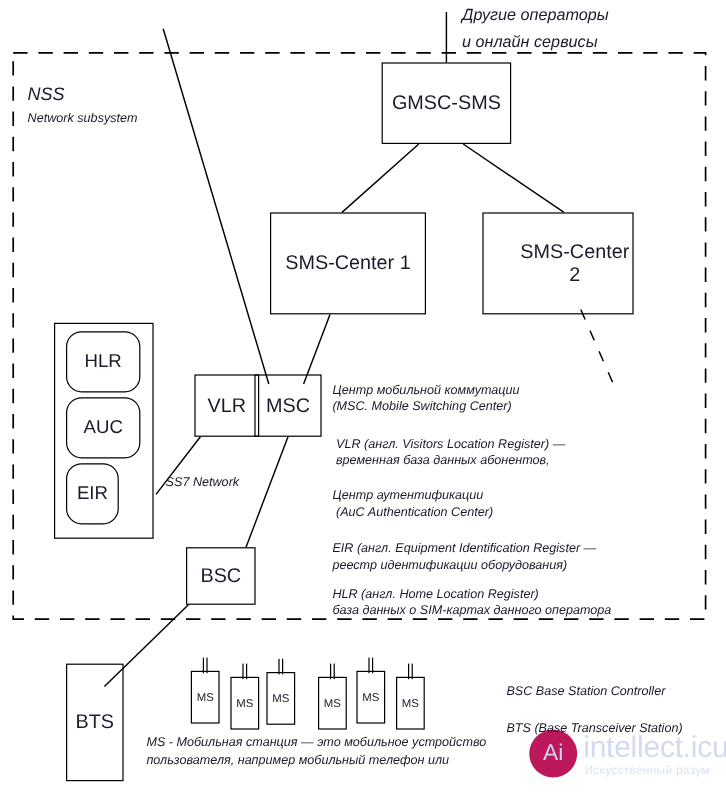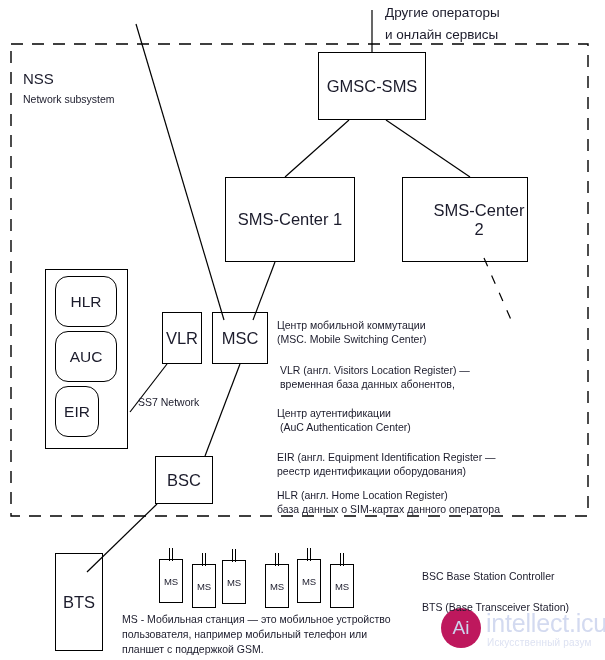--- a/index.html
+++ b/index.html
@@ -69,20 +69,21 @@
     border-left: 1.2px solid #000;
     border-right: 1.2px solid #000;
     box-sizing: border-box;
   }
 
   .txt {
     position: absolute;
     color: #1b1b2b;
     white-space: pre;
     z-index: 4;
+    font-style: italic;
   }
   .txt-title { font-size: 15px; }
   .txt-sub   { font-size: 10.5px; }
   .txt-body  { font-size: 10.5px; line-height: 14px; }
   .txt-hdr   { font-size: 13.5px; line-height: 19px; }
   .txt-leg   { font-size: 10.5px; }
 
   
   #watermark {
     position: absolute;
@@ -153,21 +154,21 @@
 
   <div class="txt txt-title" style="left:23px; top:70px;">NSS</div>
   <div class="txt txt-sub" style="left:23px; top:93px;">Network subsystem</div>
 
   <div class="node node-lg" style="left:318px; top:52px; width:108px; height:68px;">GMSC-SMS</div>
 
   <div class="node node-lg" style="left:225px; top:177px; width:130px; height:85px;">SMS-Center 1</div>
 
   <div class="node node-lg" style="left:402px; top:177px; width:126px; height:85px;padding-left:28px;">SMS-Center 2</div>
 
-  <div class="node node-lg" style="left:162px; top:312px; width:40px; height:52px;">VLR</div>
+  <div class="node node-lg" style="left:162px; top:312px; width:54px; height:52px;">VLR</div>
 
   <div class="node node-lg" style="left:212px; top:312px; width:56px; height:52px;">MSC</div>
 
   <div class="node" style="left:45px; top:269px; width:83px; height:180px;"></div>
   <div class="node node-md" style="left:55px; top:276px; width:62px; height:51px;">HLR</div>
   <div class="node node-md" style="left:55px; top:331px; width:62px; height:51px;">AUC</div>
   <div class="node node-md" style="left:55px; top:386px; width:44px; height:51px;">EIR</div>
 
   <div class="node node-lg" style="left:155px; top:456px; width:58px; height:48px;">BSC</div>
 
@@ -210,21 +211,20 @@
   <div class="txt txt-body" style="left:280px; top:420px;">(AuC Authentication Center)</div>
 
   <div class="txt txt-body" style="left:277px; top:450px;">EIR (англ. Equipment Identification Register —</div>
   <div class="txt txt-body" style="left:277px; top:464px;">реестр идентификации оборудования)</div>
 
   <div class="txt txt-body" style="left:277px; top:488px;">HLR (англ. Home Location Register)</div>
   <div class="txt txt-body" style="left:277px; top:502px;">база данных о SIM-картах данного оператора</div>
 
   <div class="txt txt-body" style="left:122px; top:612px;">MS - Мобильная станция — это мобильное устройство</div>
   <div class="txt txt-body" style="left:122px; top:627px;">пользователя, например мобильный телефон или</div>
-  <div class="txt txt-body" style="left:122px; top:642px;">планшет с поддержкой GSM.</div>
 
   <div class="txt txt-leg" style="left:422px; top:570px;">BSC Base Station Controller</div>
   <div class="txt txt-leg" style="left:422px; top:601px;">BTS (Base Transceiver Station)</div>
 
   <div id="watermark">
     <div class="wm-circle">Ai</div>
     <div class="wm-main">intellect.icu</div>
     <div class="wm-sub">Искусственный разум</div>
   </div>
 

